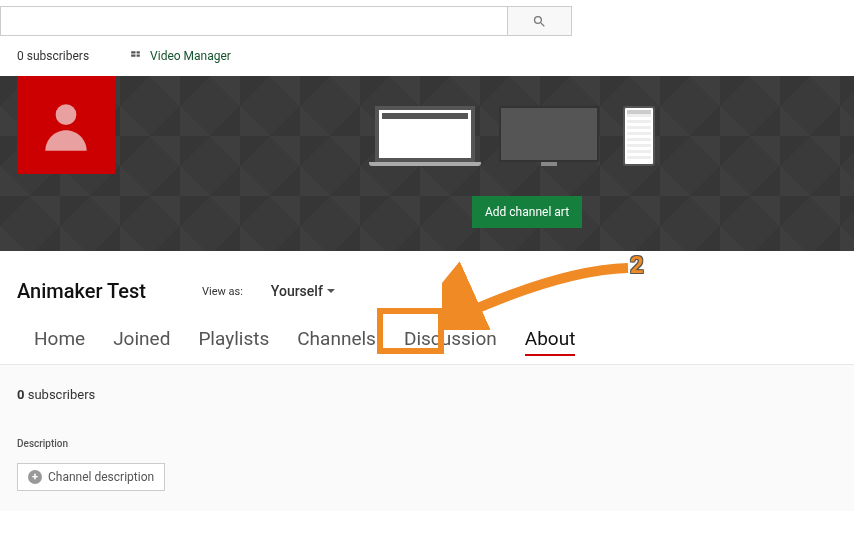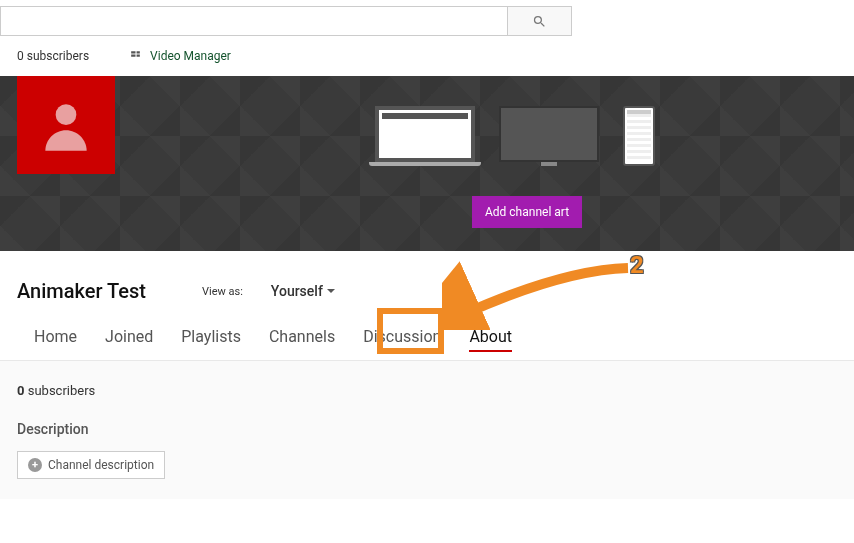--- a/index.html
+++ b/index.html
@@ -28,42 +28,42 @@
     .devices { position: absolute; top: 30px; left: 375px; display: flex; align-items: flex-end; gap: 24px; }
     .laptop { width: 100px; }
     .laptop-screen { background: #fff; border: 4px solid #555; height: 56px; position: relative; }
     .laptop-screen::before { content: ""; position: absolute; top: 3px; left: 3px; right: 3px; height: 6px; background: #555; }
     .laptop-base { height: 4px; background: #aaa; margin: 0 -6px; border-radius: 0 0 3px 3px; }
     .tv-screen { width: 100px; height: 56px; background: #555; border: 2px solid #333; }
     .tv-stand { width: 16px; height: 4px; background: #888; margin: 0 auto; }
     .phone { width: 32px; height: 60px; background: #fff; border: 2px solid #555; border-radius: 3px; padding: 2px; }
     .phone-inner { border-top: 4px solid #ccc; height: 100%; background: linear-gradient(#eee 50%, #fff 50%); background-size: 100% 6px; }
     
-    .add-art-btn { position: absolute; top: 120px; left: 472px; background: #a21caf; color: #fff; border: none; padding: 9px 13px; font-size: 12px; cursor: pointer; font-family: inherit; }
+    .add-art-btn { position: absolute; top: 120px; left: 472px; background: #15803d; color: #fff; border: none; padding: 9px 13px; font-size: 12px; cursor: pointer; font-family: inherit; }
     
     .channel-header { padding: 28px 17px 0; background: #fff; position: relative; }
     .ch-row { display: flex; align-items: center; gap: 28px; }
     .ch-name { font-size: 20px; font-weight: 500; color: #111; }
     .view-as-label { font-size: 11px; color: #333; margin-left: 28px; }
     .view-as-select { font-size: 14px; font-weight: 500; color: #333; display: flex; align-items: center; gap: 4px; cursor: pointer; }
     .caret { display: inline-block; border-left: 4px solid transparent; border-right: 4px solid transparent; border-top: 4px solid #555; }
     
     .tabs { display: flex; gap: 28px; padding: 24px 17px 0; }
-    .tab { font-size: 16px; color: #555; padding-bottom: 14px; cursor: pointer; position: relative; }
+    .tab { font-size: 19px; color: #555; padding-bottom: 14px; cursor: pointer; position: relative; }
     .tab.active { color: #111; font-weight: 400; }
     .tab.active::after { content: ""; position: absolute; bottom: 8px; left: 0; right: 0; height: 2px; background: #cc0000; }
     
     .highlight-box { position: absolute; border: 6px solid #f08a24; pointer-events: none; }
     
     .annotation { position: absolute; pointer-events: none; }
     .annotation-num { font-size: 24px; font-weight: 700; color: #f08a24; text-shadow: 1px 1px 0 #555, -1px -1px 0 #555, 1px -1px 0 #555, -1px 1px 0 #555; }
     
     .content { background: #fafafa; border-top: 1px solid #e8e8e8; padding: 20px 17px; margin-top: 0; }
     .stats-line { font-size: 13px; color: #333; line-height: 1.5; }
-    .desc-head { font-size: 14px; font-weight: 500; color: #555; margin-top: 20px; }
+    .desc-head { font-size: 10px; font-weight: 500; color: #555; margin-top: 33px; }
     .desc-btn { margin-top: 14px; background: #fff; border: 1px solid #ccc; padding: 6px 10px; font-size: 12px; display: inline-flex; align-items: center; gap: 6px; cursor: pointer; font-family: inherit; color: #555; }
     .plus-circle { width: 14px; height: 14px; background: #999; border-radius: 50%; display: inline-flex; align-items: center; justify-content: center; color: #fff; font-size: 11px; font-weight: bold; }
   </style>
 </head>
 <body>
 
 <div class="search-bar">
   <input class="search-input" placeholder="" style="">
   <button class="search-button">
     <svg viewBox="0 0 24 24">

